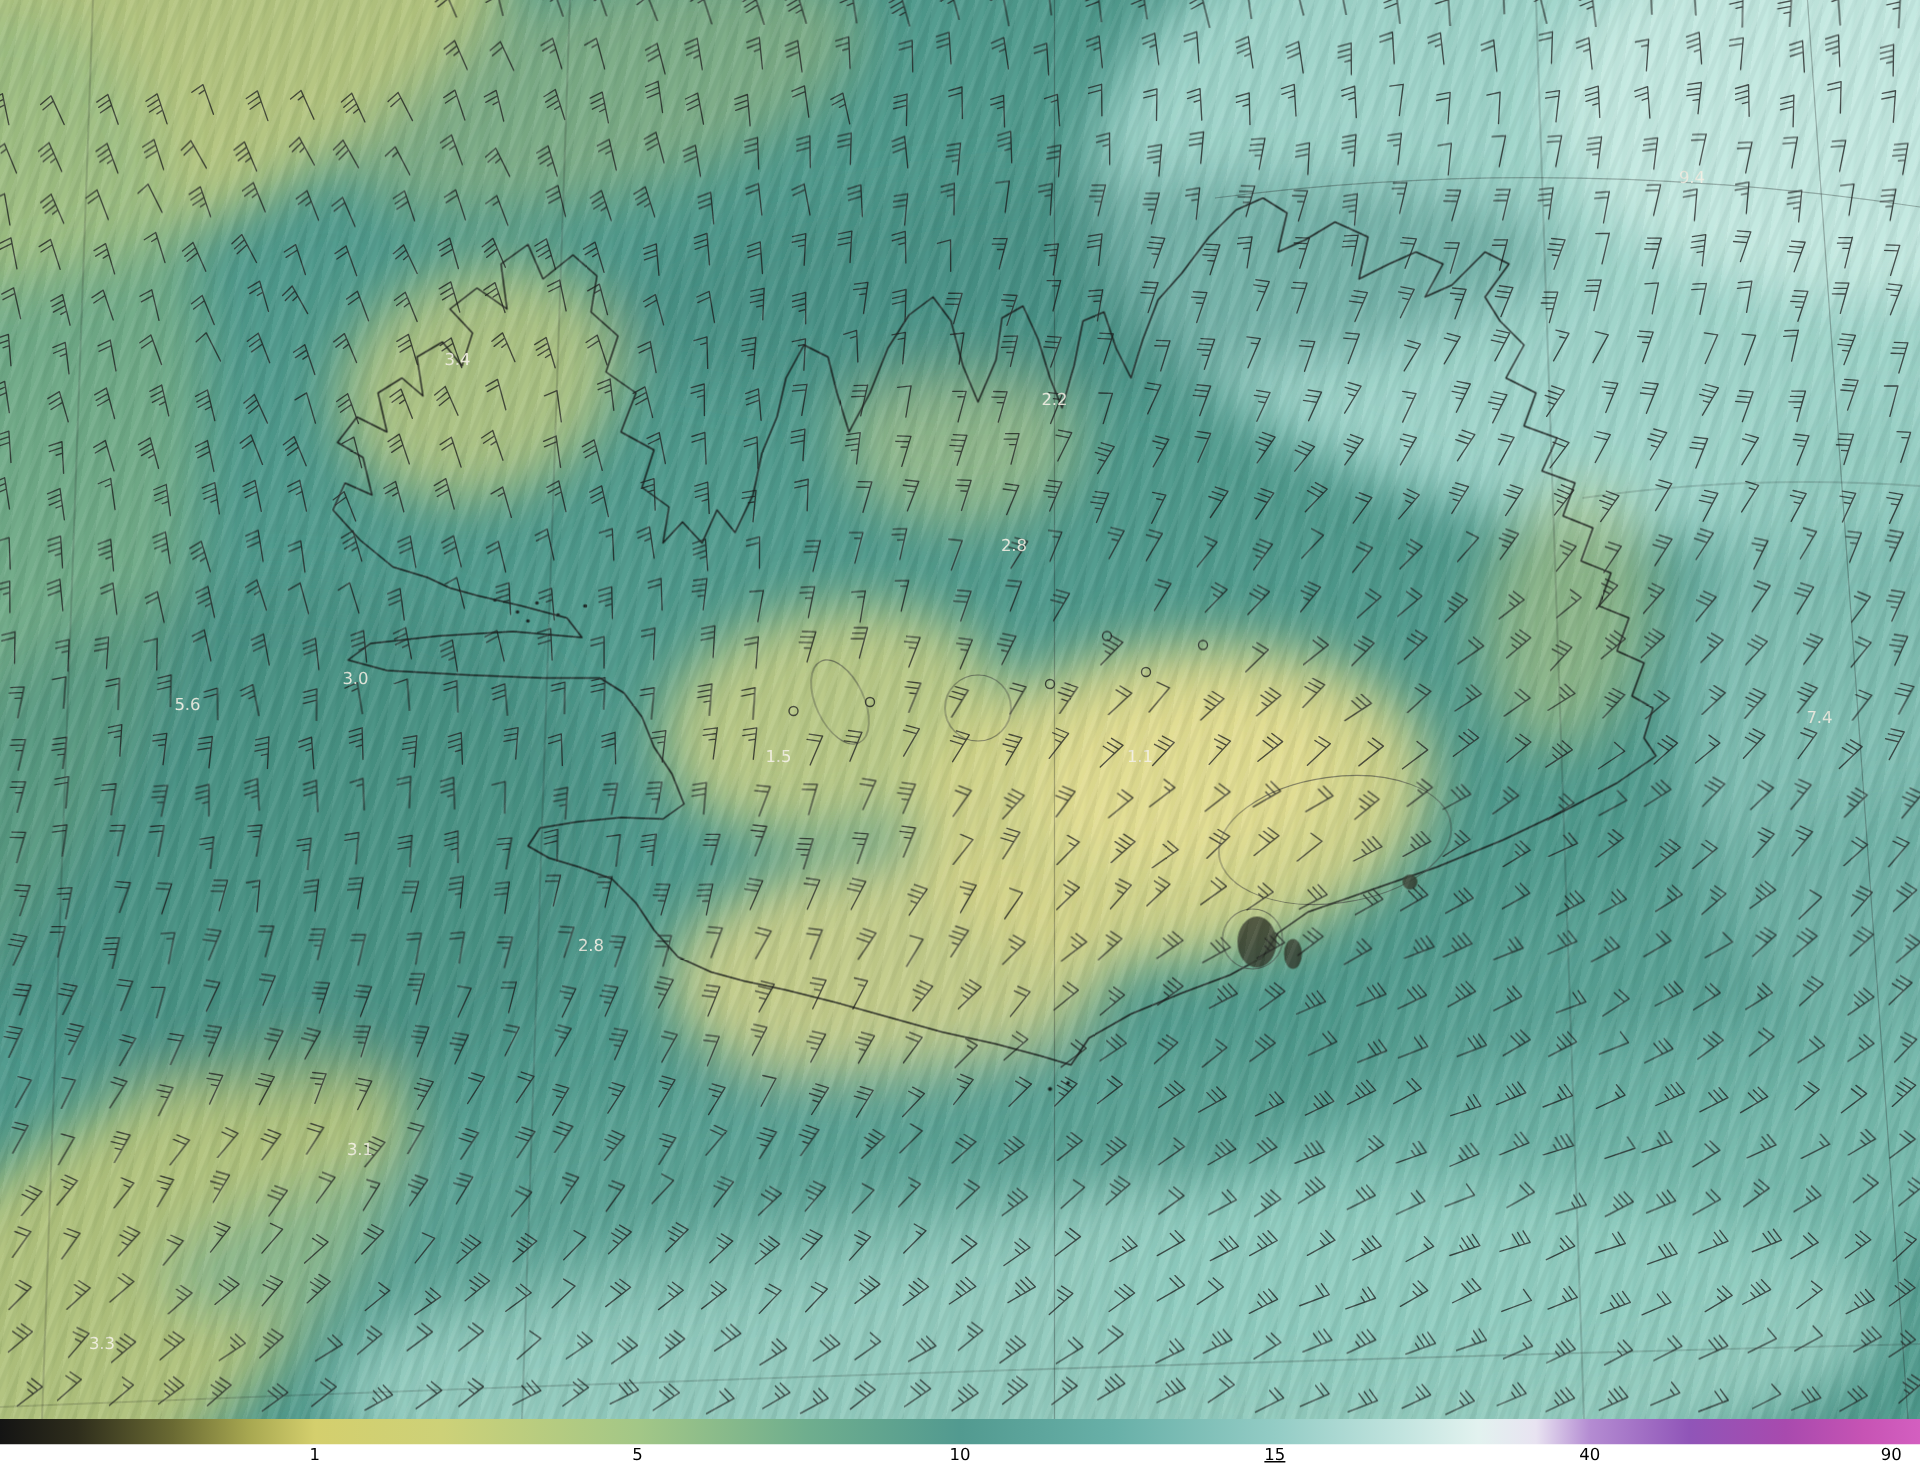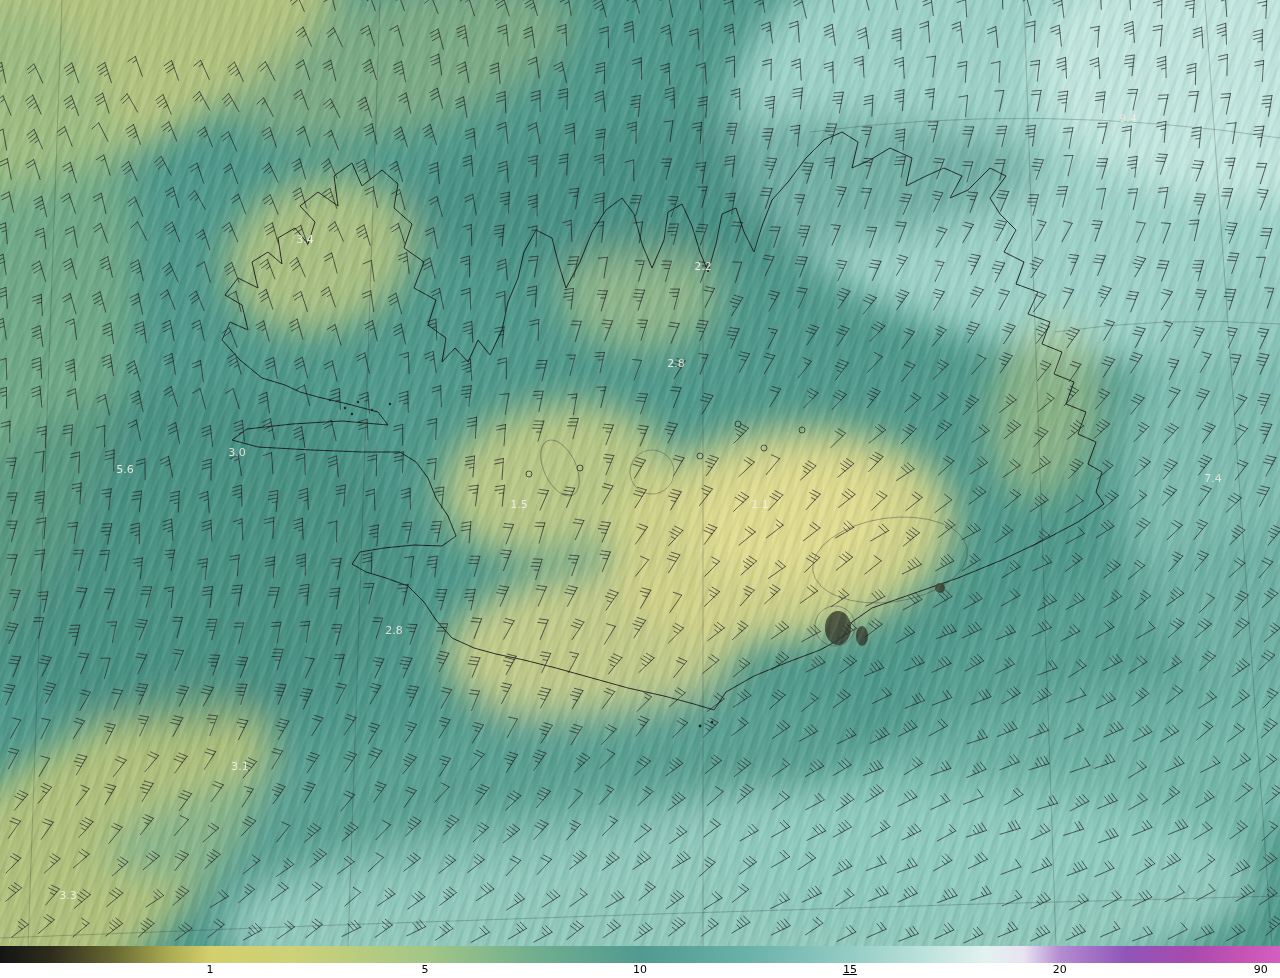--- a/index.html
+++ b/index.html
@@ -1223,18 +1223,18 @@
   <div class="texture"></div>
 
 
   <div class="footer">
     <div id="colorbar-gradient" class="colorbar" style="background: linear-gradient(to right, rgb(20, 20, 20) 0%, rgb(46, 45, 28) 4%, rgb(106, 106, 51) 9%, rgb(168, 168, 81) 13%, rgb(212, 207, 109) 16.4%, rgb(205, 209, 120) 23%, rgb(163, 199, 135) 33.2%, rgb(111, 174, 142) 42%, rgb(82, 154, 144) 50%, rgb(104, 176, 168) 58%, rgb(147, 204, 197) 66.4%, rgb(194, 228, 223) 73%, rgb(226, 242, 239) 77%, rgb(232, 227, 241) 80%, rgb(180, 140, 210) 82.8%, rgb(144, 85, 184) 88%, rgb(168, 74, 174) 93%, rgb(198, 83, 180) 97%, rgb(212, 95, 192) 100%);"></div>
     <div id="tick-row" class="tick-row">
         <span class="tick-label" style="left: 16.4%;">1</span>
         <span class="tick-label" style="left: 33.2%;">5</span>
         <span class="tick-label" style="left: 50%;">10</span>
         <span class="tick-label" style="left: 66.4%; text-decoration: underline;">15</span>
-        <span class="tick-label" style="left: 82.8%;">20</span>
+        <span class="tick-label" style="left: 82.8%;">40</span>
         <span class="tick-label" style="left: 98.5%;">90</span>
       </div>
   </div>
 
 </div>
 
 </body></html>

